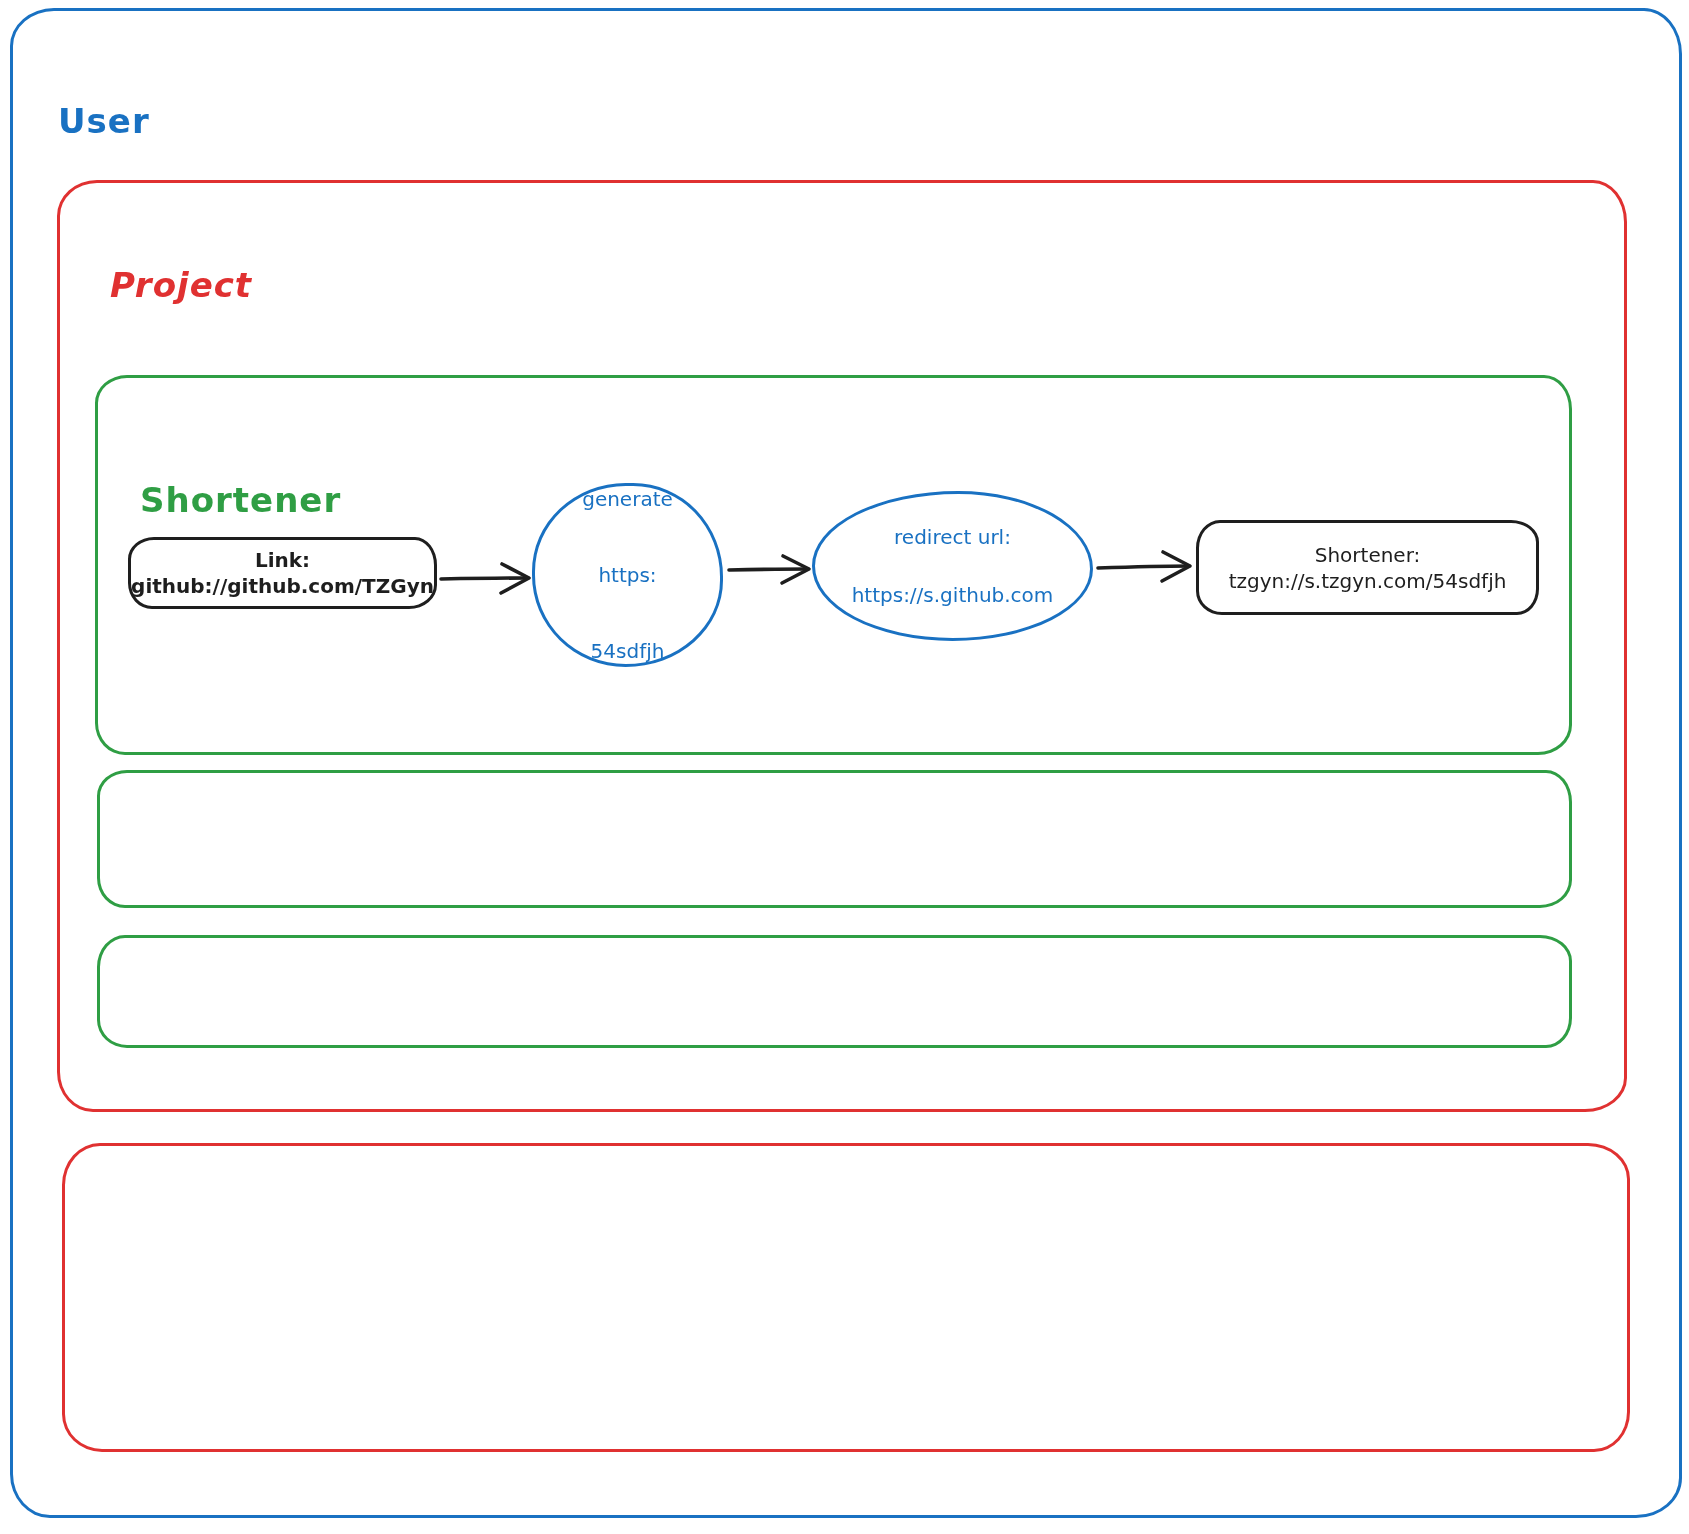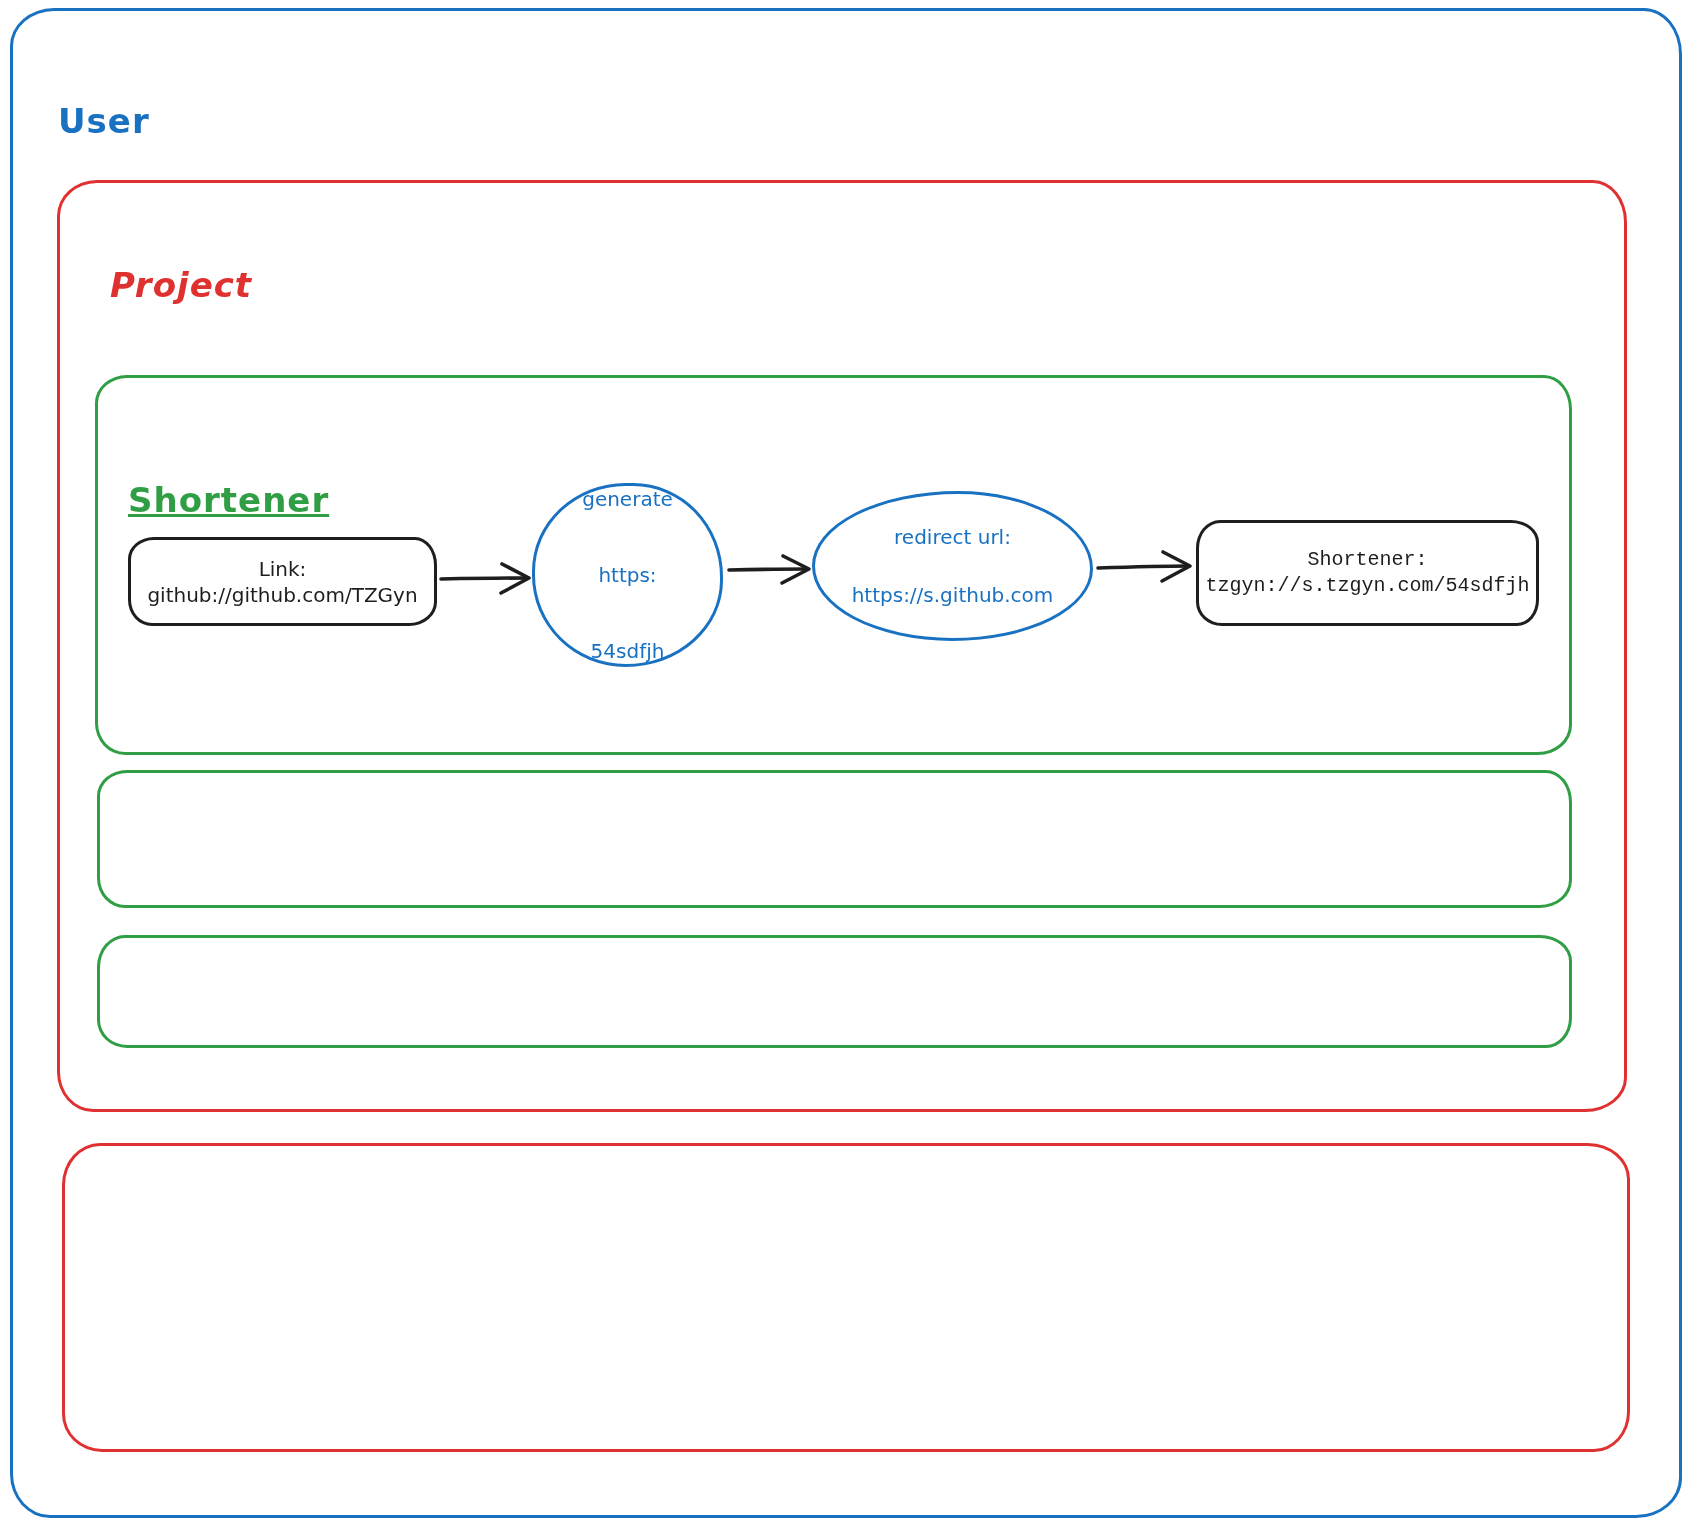--- a/index.html
+++ b/index.html
@@ -56,48 +56,48 @@
   .frame-label{
     position:absolute;
     font-size:34px;
     font-weight:600;
     letter-spacing:1px;
     white-space:nowrap;
     margin-top:43px;
   }
   .label-user{left:58px;top:58px;color:var(--blue);}
   .label-project{left:110px;top:222px;color:var(--red);font-style:italic;}
-  .label-shortener{left:128px;top:437px;color:var(--green);text-decoration:underline;}
+  .label-shortener{left:140px;top:437px;color:var(--green);}
   
   .node{
     position:absolute;
     box-sizing:border-box;
     display:flex;
     flex-direction:column;
     align-items:center;
     justify-content:center;
     text-align:center;
   }
   .node-line{
     font-size:20px;
     line-height:26px;
     white-space:nowrap;
   }
   .node-rect{
     border:3px solid var(--ink);
     color:var(--ink);
   }
   .node-link{
-    left:128px;top:537px;width:309px;height:89px;
+    left:128px;top:537px;width:309px;height:72px;
     border-radius:26px 22px 28px 24px / 22px 28px 24px 26px;
+    font-weight:bold;
   }
   .node-result{
-    left:1196px;top:520px;width:343px;height:106px;
+    left:1196px;top:520px;width:343px;height:95px;
     border-radius:24px 28px 22px 26px / 28px 22px 26px 24px;
-    font-family:Liberation Mono, monospace;
   }
   .node-generate{
     left:532px;top:483px;width:191px;height:184px;
     border:3px solid var(--blue);
     color:var(--blue);
     border-radius:50% 48% 52% 50% / 49% 52% 48% 51%;
     justify-content:space-between;
   }
   .node-redirect{
     left:812px;top:491px;width:281px;height:150px;

